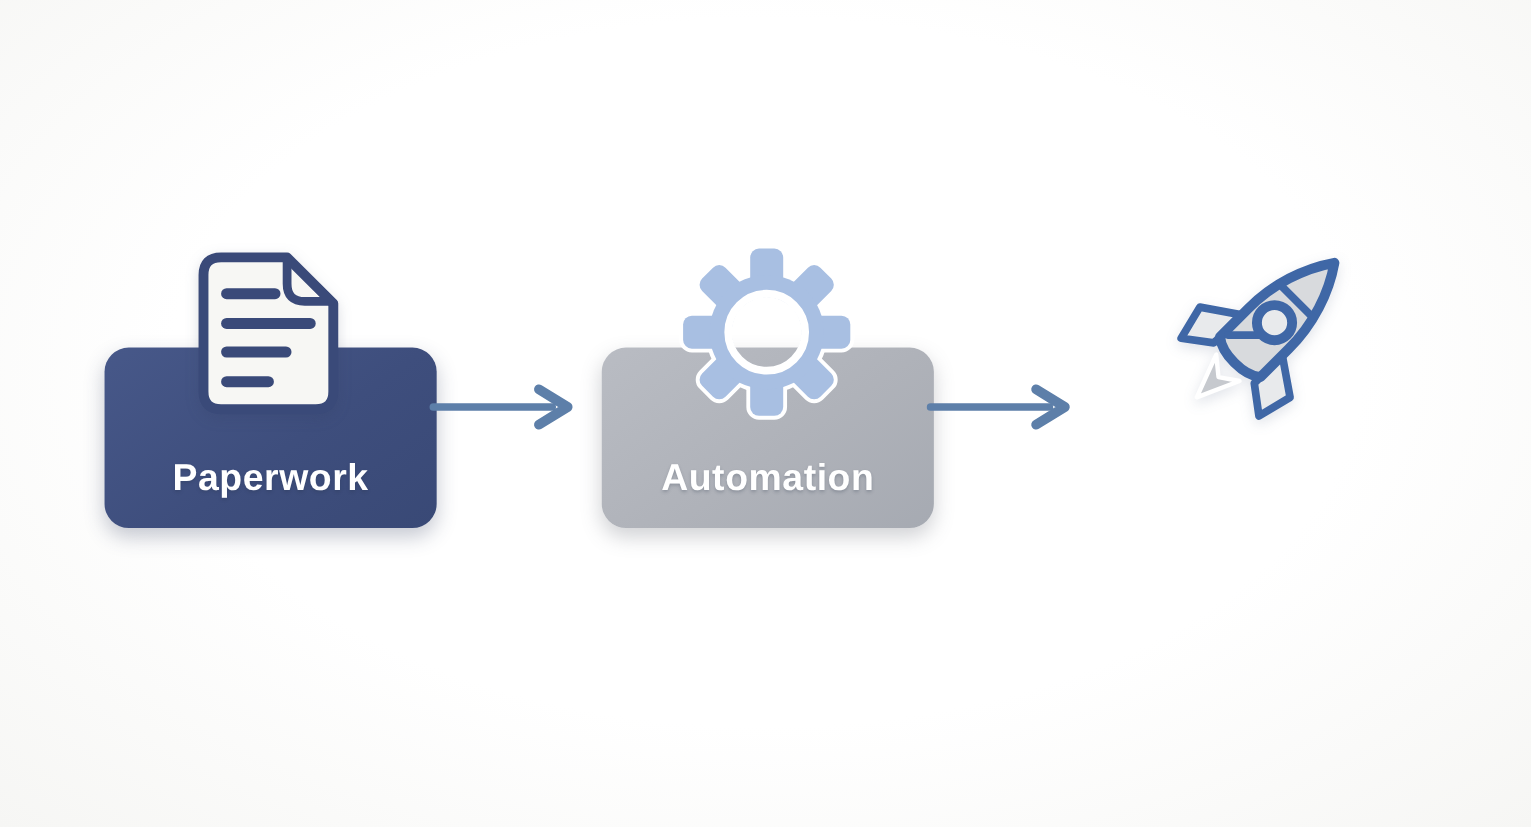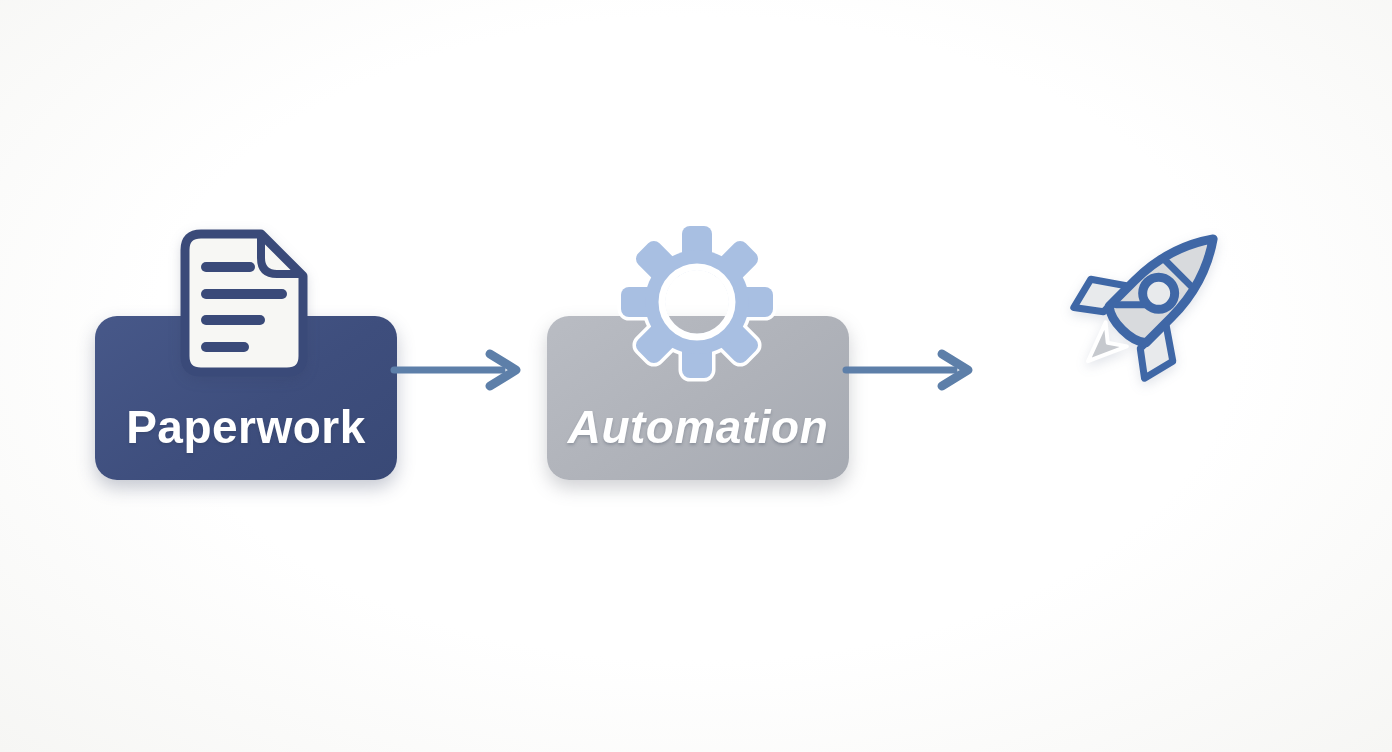--- a/index.html
+++ b/index.html
@@ -16,36 +16,35 @@
     width:302px;height:164px;
     border-radius:22px;
     display:flex;
     align-items:flex-end;
     justify-content:center;
     padding-bottom:26px;
     box-sizing:border-box;
   }
   .node-label{
     color:#ffffff;
-    font-size:46px;
+    font-size:34px;
     font-weight:bold;
     letter-spacing:.5px;
     text-shadow:0 2px 3px rgba(40,50,70,.25);
     white-space:nowrap;
   }
   .node-paperwork{
     left:95px;
     background:linear-gradient(145deg,#475889 0%, #3E4E7D 55%, #394976 100%);
     box-shadow:0 8px 18px rgba(50,60,95,.28);
   }
   .node-automation{
     left:547px;
     background:linear-gradient(145deg,#b9bcc3 0%, #AFB2B9 55%, #a6aab2 100%);
     box-shadow:0 8px 18px rgba(90,95,105,.28);
-    font-style:italic;
   }
   .node-speed{
     left:1000px;
     background:linear-gradient(145deg,#4f73a8 0%, #47699E 55%, #416399 100%);
     box-shadow:0 8px 18px rgba(50,70,110,.28);
   }
   .icon{position:absolute;}
   .document-icon{left:177px;top:228px;width:132px;height:150px;filter:drop-shadow(0 4px 6px rgba(50,60,95,.18));}
   .gear-icon{left:617px;top:222px;width:160px;height:160px;}
   .rocket-icon{left:1063px;top:203px;width:180px;height:192px;filter:drop-shadow(0 4px 6px rgba(50,70,110,.15));}

